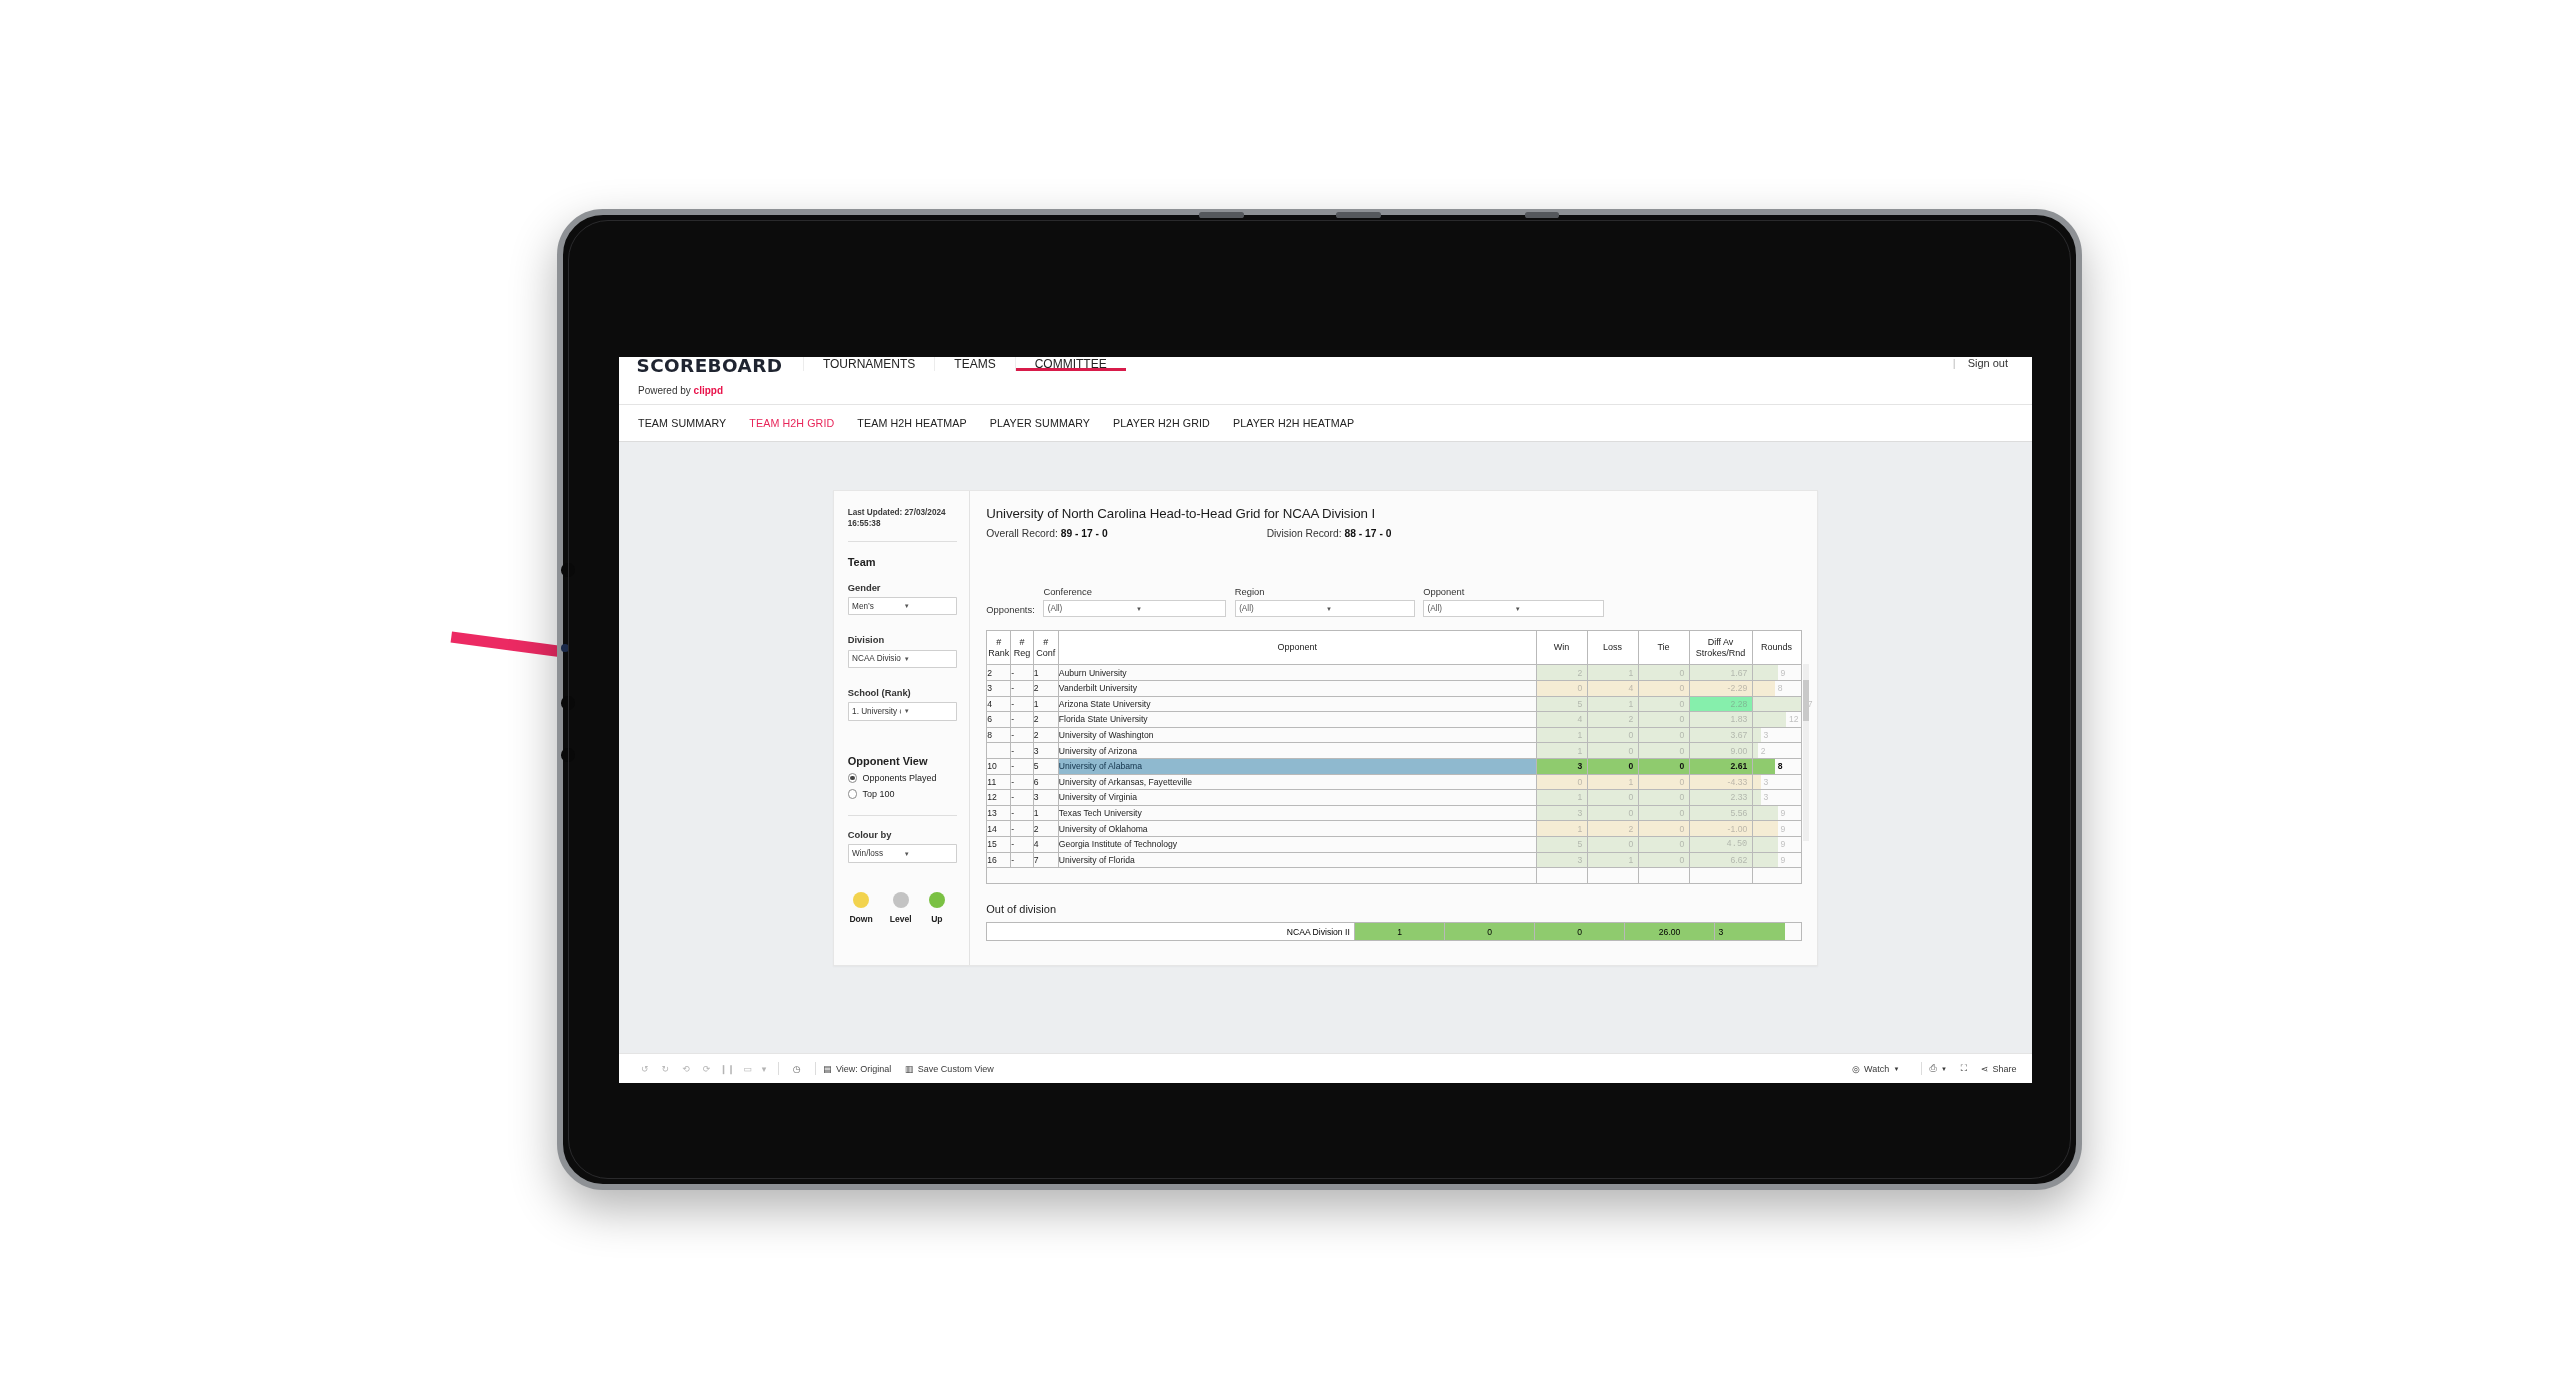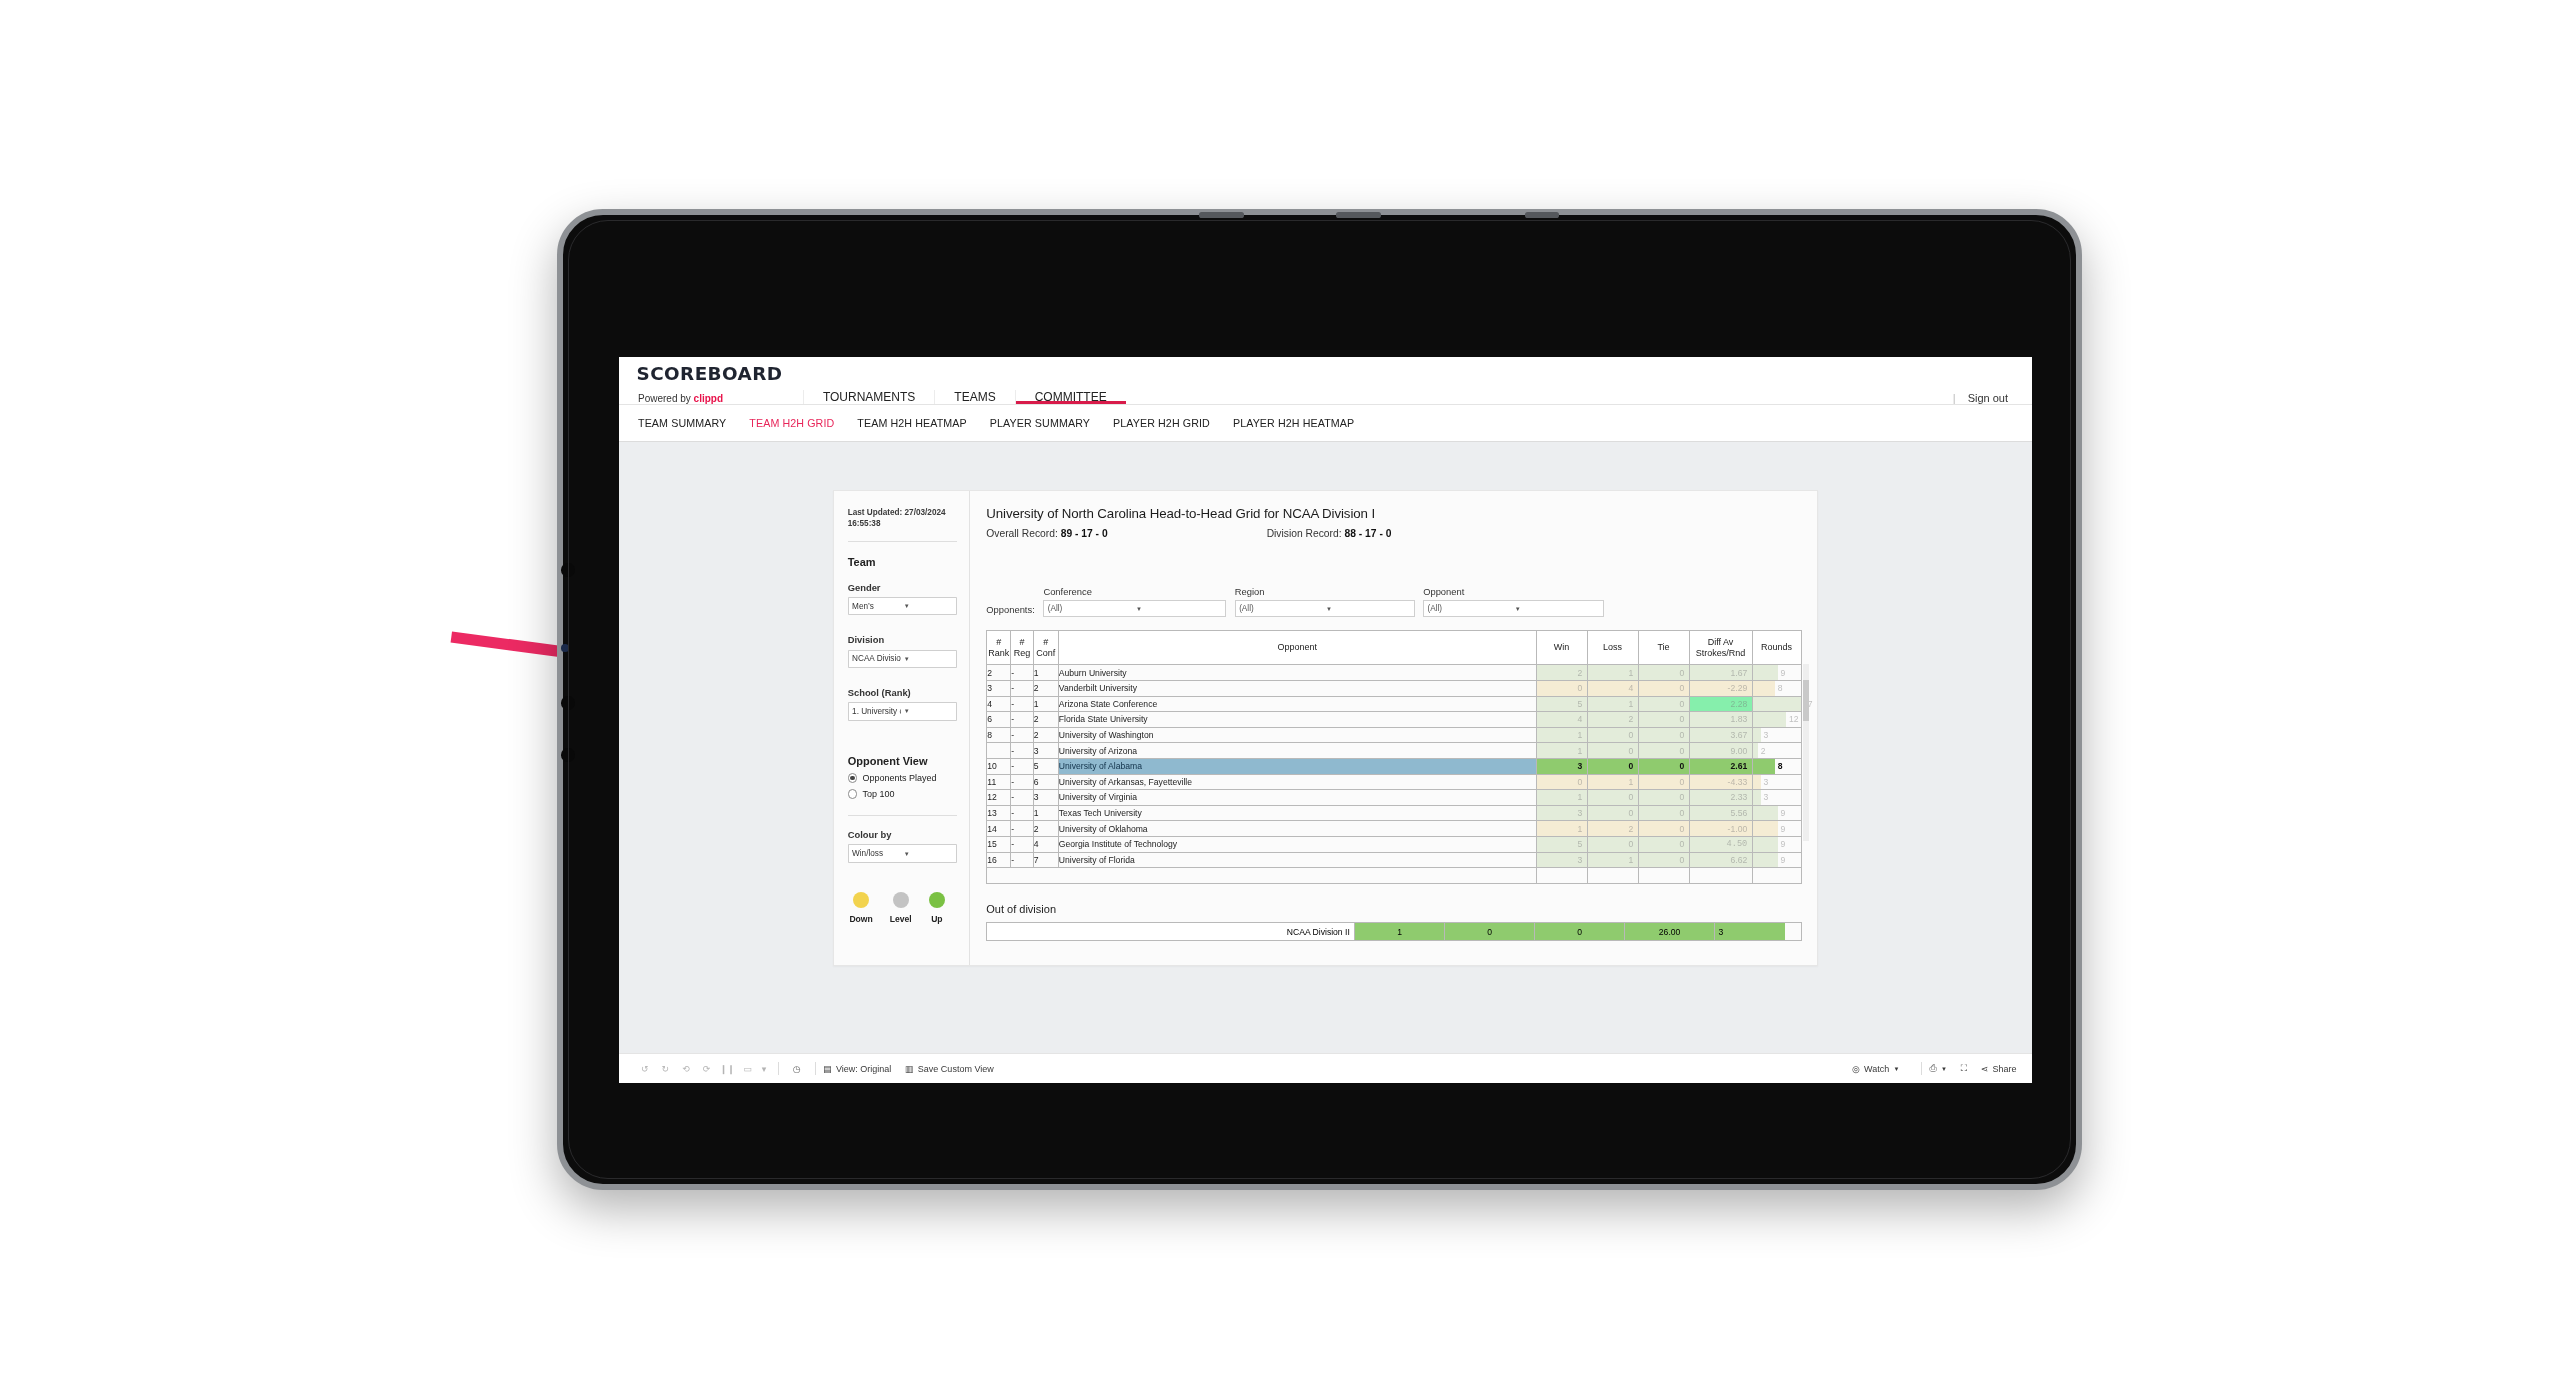--- a/index.html
+++ b/index.html
@@ -43,21 +43,21 @@
   .sd4{top:533px;width:13.7px;height:13.7px;}
 
   
   .screen{
     position:absolute;left:56px;top:142px;width:1413px;height:726px;
     background:#eceef0;overflow:hidden;
   }
 
   
   .topnav{
-    height:47px;background:#ffffff;display:flex;align-items:flex-end;
+    height:47px;background:#ffffff;display:flex;align-items:flex-start;
     border-bottom:0.9px solid #e4e4e4;position:relative;
   }
   .brand{display:flex;flex-direction:column;justify-content:center;padding:0 22px 0 19px;}
   .brand-main{
     font-family:"DejaVu Sans", sans-serif;
     font-weight:bold;font-size:18px;letter-spacing:0.4px;color:#1f2430;
     line-height:1;transform:scaleX(1.02);
   }
   .brand-sub{font-size:10px;color:#333;margin-top:10px;}
   .brand-sub b{color:#e8124a;font-weight:bold;}
@@ -399,21 +399,21 @@
                         <div class="cell-v">
                           <div class="bar" style="width: 47.0588%; background: rgb(245, 236, 212);"></div>
                           <span class="val" style="color: rgba(120, 120, 120, 0.45); right: auto; left: calc(47.0588% + 2.6px);">8</span>
                         </div>
                       </td>
                     </tr>
                     <tr>
                       <td class="td-num">4</td>
                       <td class="td-num">-</td>
                       <td class="td-num">1</td>
-                      <td class="td-opp">Arizona State Conference</td>
+                      <td class="td-opp">Arizona State University</td>
                       <td style="background: rgb(227, 236, 218);">
                         <div class="cell-v">
                           <span class="val" style="color: rgba(120, 120, 120, 0.45);">5</span>
                         </div>
                       </td>
                       <td style="background: rgb(227, 236, 218);">
                         <div class="cell-v">
                           <span class="val" style="color: rgba(120, 120, 120, 0.45);">1</span>
                         </div>
                       </td>

